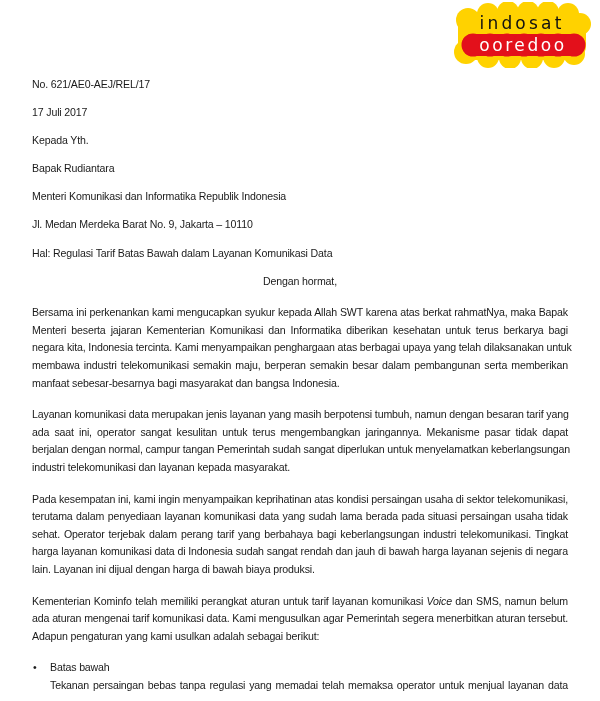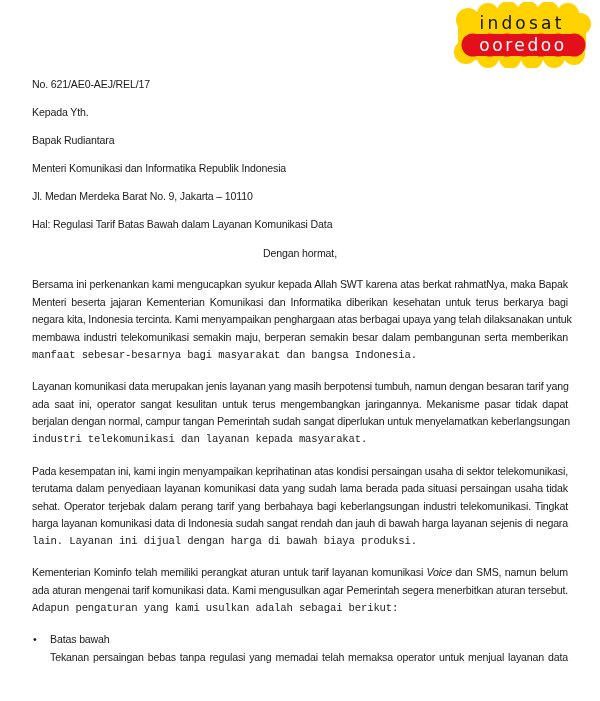--- a/index.html
+++ b/index.html
@@ -3,21 +3,21 @@
   <meta charset="utf-8">
   <style>
     html, body { margin: 0; padding: 0; background: #ffffff; }
     body { width: 600px; height: 701px; overflow: hidden; position: relative;
       font-family: "Liberation Sans", sans-serif; color: #1a1a1a; }
     .logo { position: absolute; left: 452px; top: 2px; width: 140px; height: 66px; }
     .page { position: absolute; left: 32px; top: 76px; width: 536px; font-size: 10.6px; line-height: 17.6px; letter-spacing: -0.15px; }
     .line { margin: 0 0 10.5px 0; white-space: nowrap; }
     .para { margin: 0 0 10.5px 0; text-align: justify; }
     .para span.row { display: block; text-align: justify; text-align-last: justify; white-space: nowrap; }
-    .para span.row.last { text-align-last: left; font-family: Liberation Mono, monospace; }
+    .para span.row.last { text-align-last: left; }
     .bullet-wrap { position: relative; padding-left: 18px; margin-top: 14px; }
     .bullet-dot { position: absolute; left: 1px; top: 0; }
     .bullet-title { display: block; }
     em { font-style: italic; }
   </style>
 </head>
 <body>
 
 <div class="logo">
   <svg width="140" height="66" viewBox="0 0 140 66">
@@ -49,20 +49,21 @@
       <circle cx="106" cy="43" r="11.5"></circle>
       <circle cx="122" cy="43" r="11.5"></circle>
     </g>
     <text x="70" y="27" text-anchor="middle" font-family="DejaVu Sans, sans-serif" font-size="17" letter-spacing="3.2" fill="#111111">indosat</text>
     <text x="71" y="49" text-anchor="middle" font-family="DejaVu Sans, sans-serif" font-size="17" letter-spacing="2.6" fill="#FFFFFF">ooredoo</text>
   </svg>
 </div>
 
 <div class="page">
   <div class="line">No. 621/AE0-AEJ/REL/17</div>
+  <div class="line">17 Juli 2017</div>
   <div class="line">Kepada Yth.</div>
   <div class="line">Bapak Rudiantara</div>
   <div class="line">Menteri Komunikasi dan Informatika Republik Indonesia</div>
   <div class="line">Jl. Medan Merdeka Barat No. 9, Jakarta – 10110</div>
   <div class="line">Hal: Regulasi Tarif Batas Bawah dalam Layanan Komunikasi Data</div>
   <div class="line" style="margin-bottom:14px;text-align:center;">Dengan hormat,</div>
 
   <div class="para" style="margin-bottom:14px;">
     <span class="row">Bersama ini perkenankan kami mengucapkan syukur kepada Allah SWT karena atas berkat rahmatNya, maka Bapak</span>
     <span class="row">Menteri beserta jajaran Kementerian Komunikasi dan Informatika diberikan kesehatan untuk terus berkarya bagi</span>

